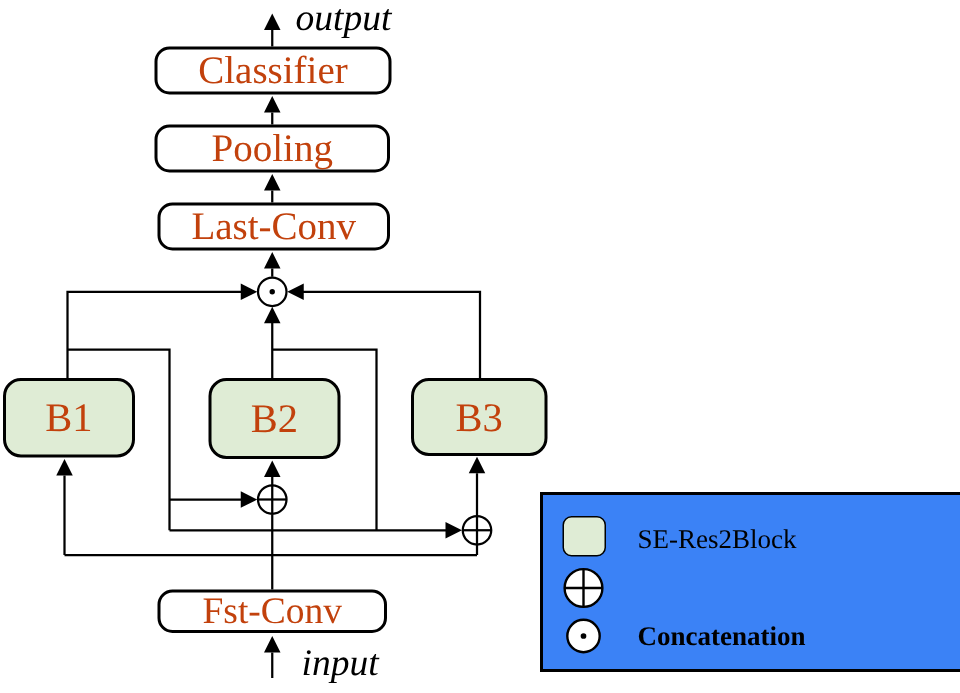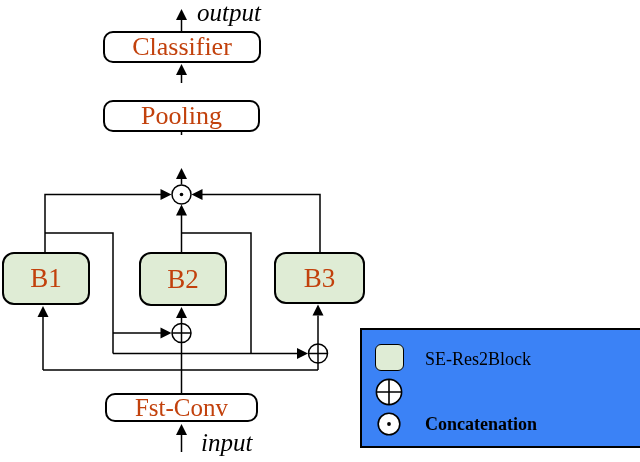--- a/index.html
+++ b/index.html
@@ -26,21 +26,21 @@
     font-size:26px;color:#c2410c;
     z-index:2;
     line-height:1;
   }
   .block.green{
     background:var(--green);
     border-radius:12px;
     font-size:27px;
   }
   .classifier{left:103px;top:31px;width:158px;height:32px;}
-  .pooling{left:103px;top:100px;width:157px;height:32px;align-items:center;}
+  .pooling{left:103px;top:83px;width:157px;height:32px;align-items:center;}
   .last-conv{left:105px;top:135px;width:155px;height:32px;}
   .b1{left:2px;top:252px;width:88px;height:53px;}
   .b2{left:139px;top:252px;width:88px;height:54px;}
   .b3{left:274px;top:252px;width:91px;height:52px;}
   .fst-conv{left:105px;top:393px;width:153px;height:29px;font-size:25px;}
   .flow-label{
     position:absolute;
     font-style:italic;
     font-size:25px;
     color:#000;
@@ -143,20 +143,23 @@
       <polygon points="181.5,424 176,435 187,435"></polygon>
     </g>
   </svg>
 
   <div class="block classifier">
     <span>Classifier</span>
   </div>
   <div class="block pooling">
     <span>Pooling</span>
   </div>
+  <div class="block last-conv">
+    <span>Last-Conv</span>
+  </div>
   <div class="block green b1">
     <span>B1</span>
   </div>
   <div class="block green b2">
     <span>B2</span>
   </div>
   <div class="block green b3">
     <span>B3</span>
   </div>
   <div class="block fst-conv">

